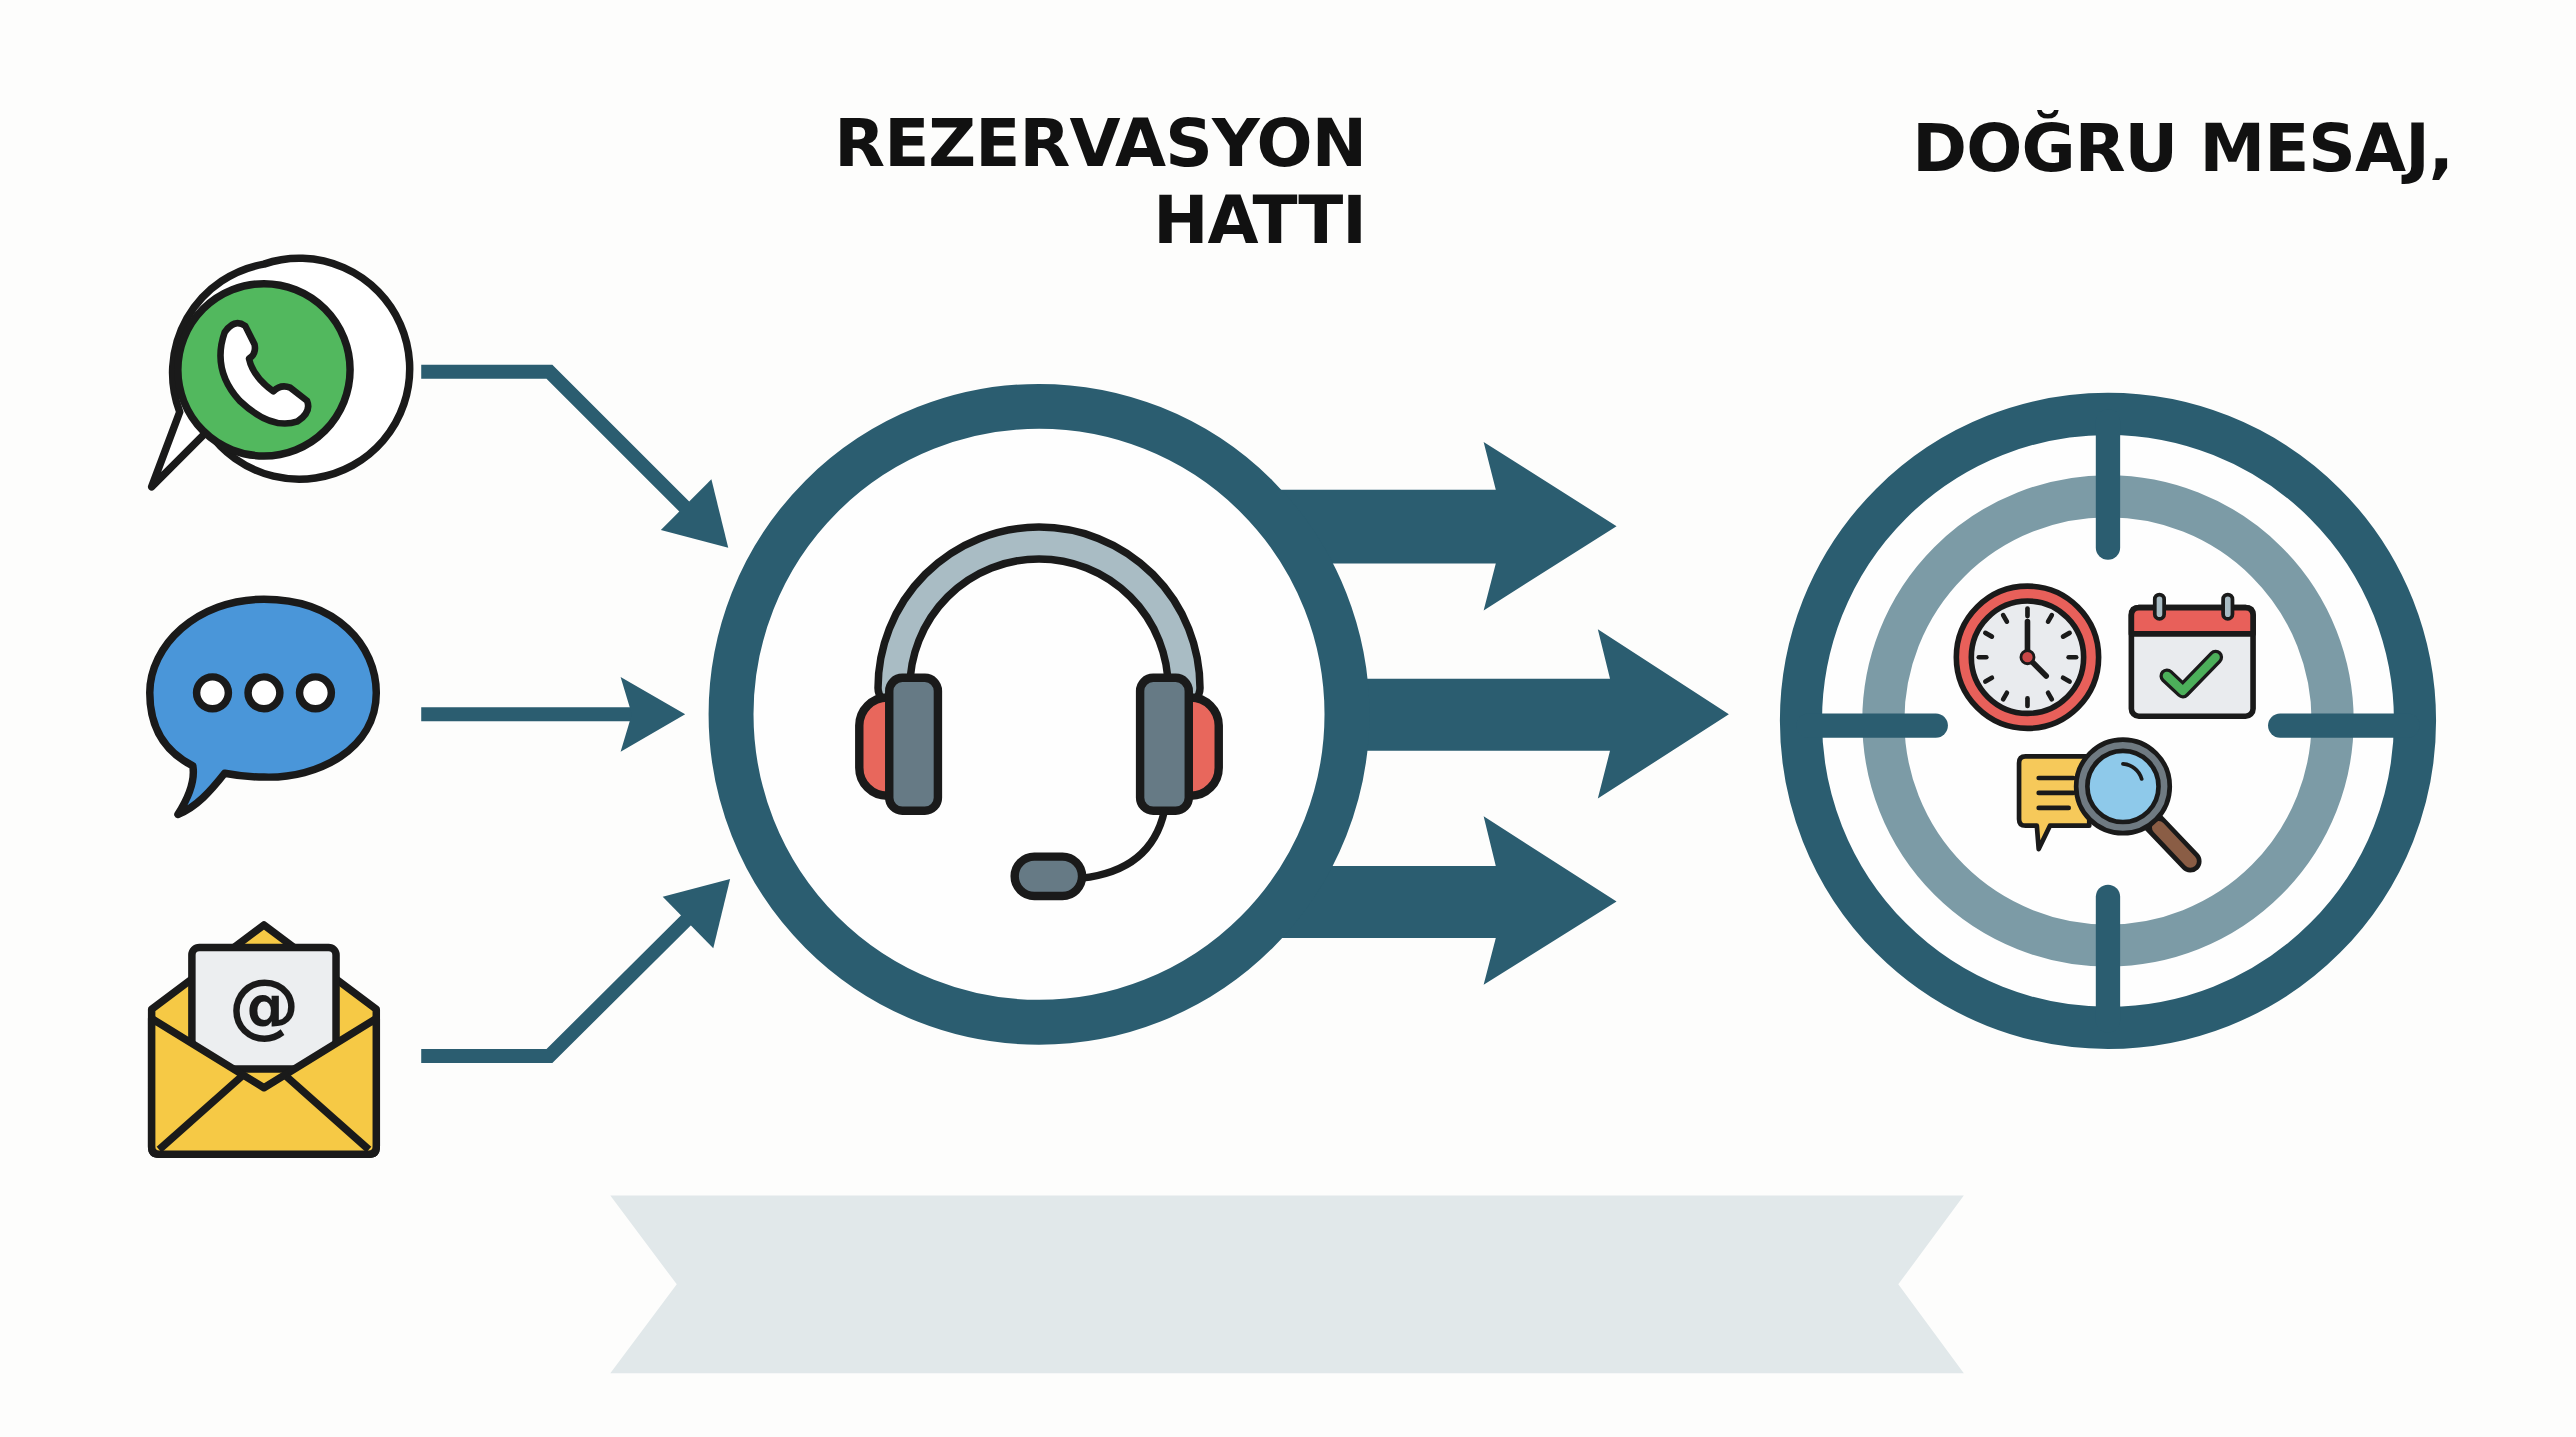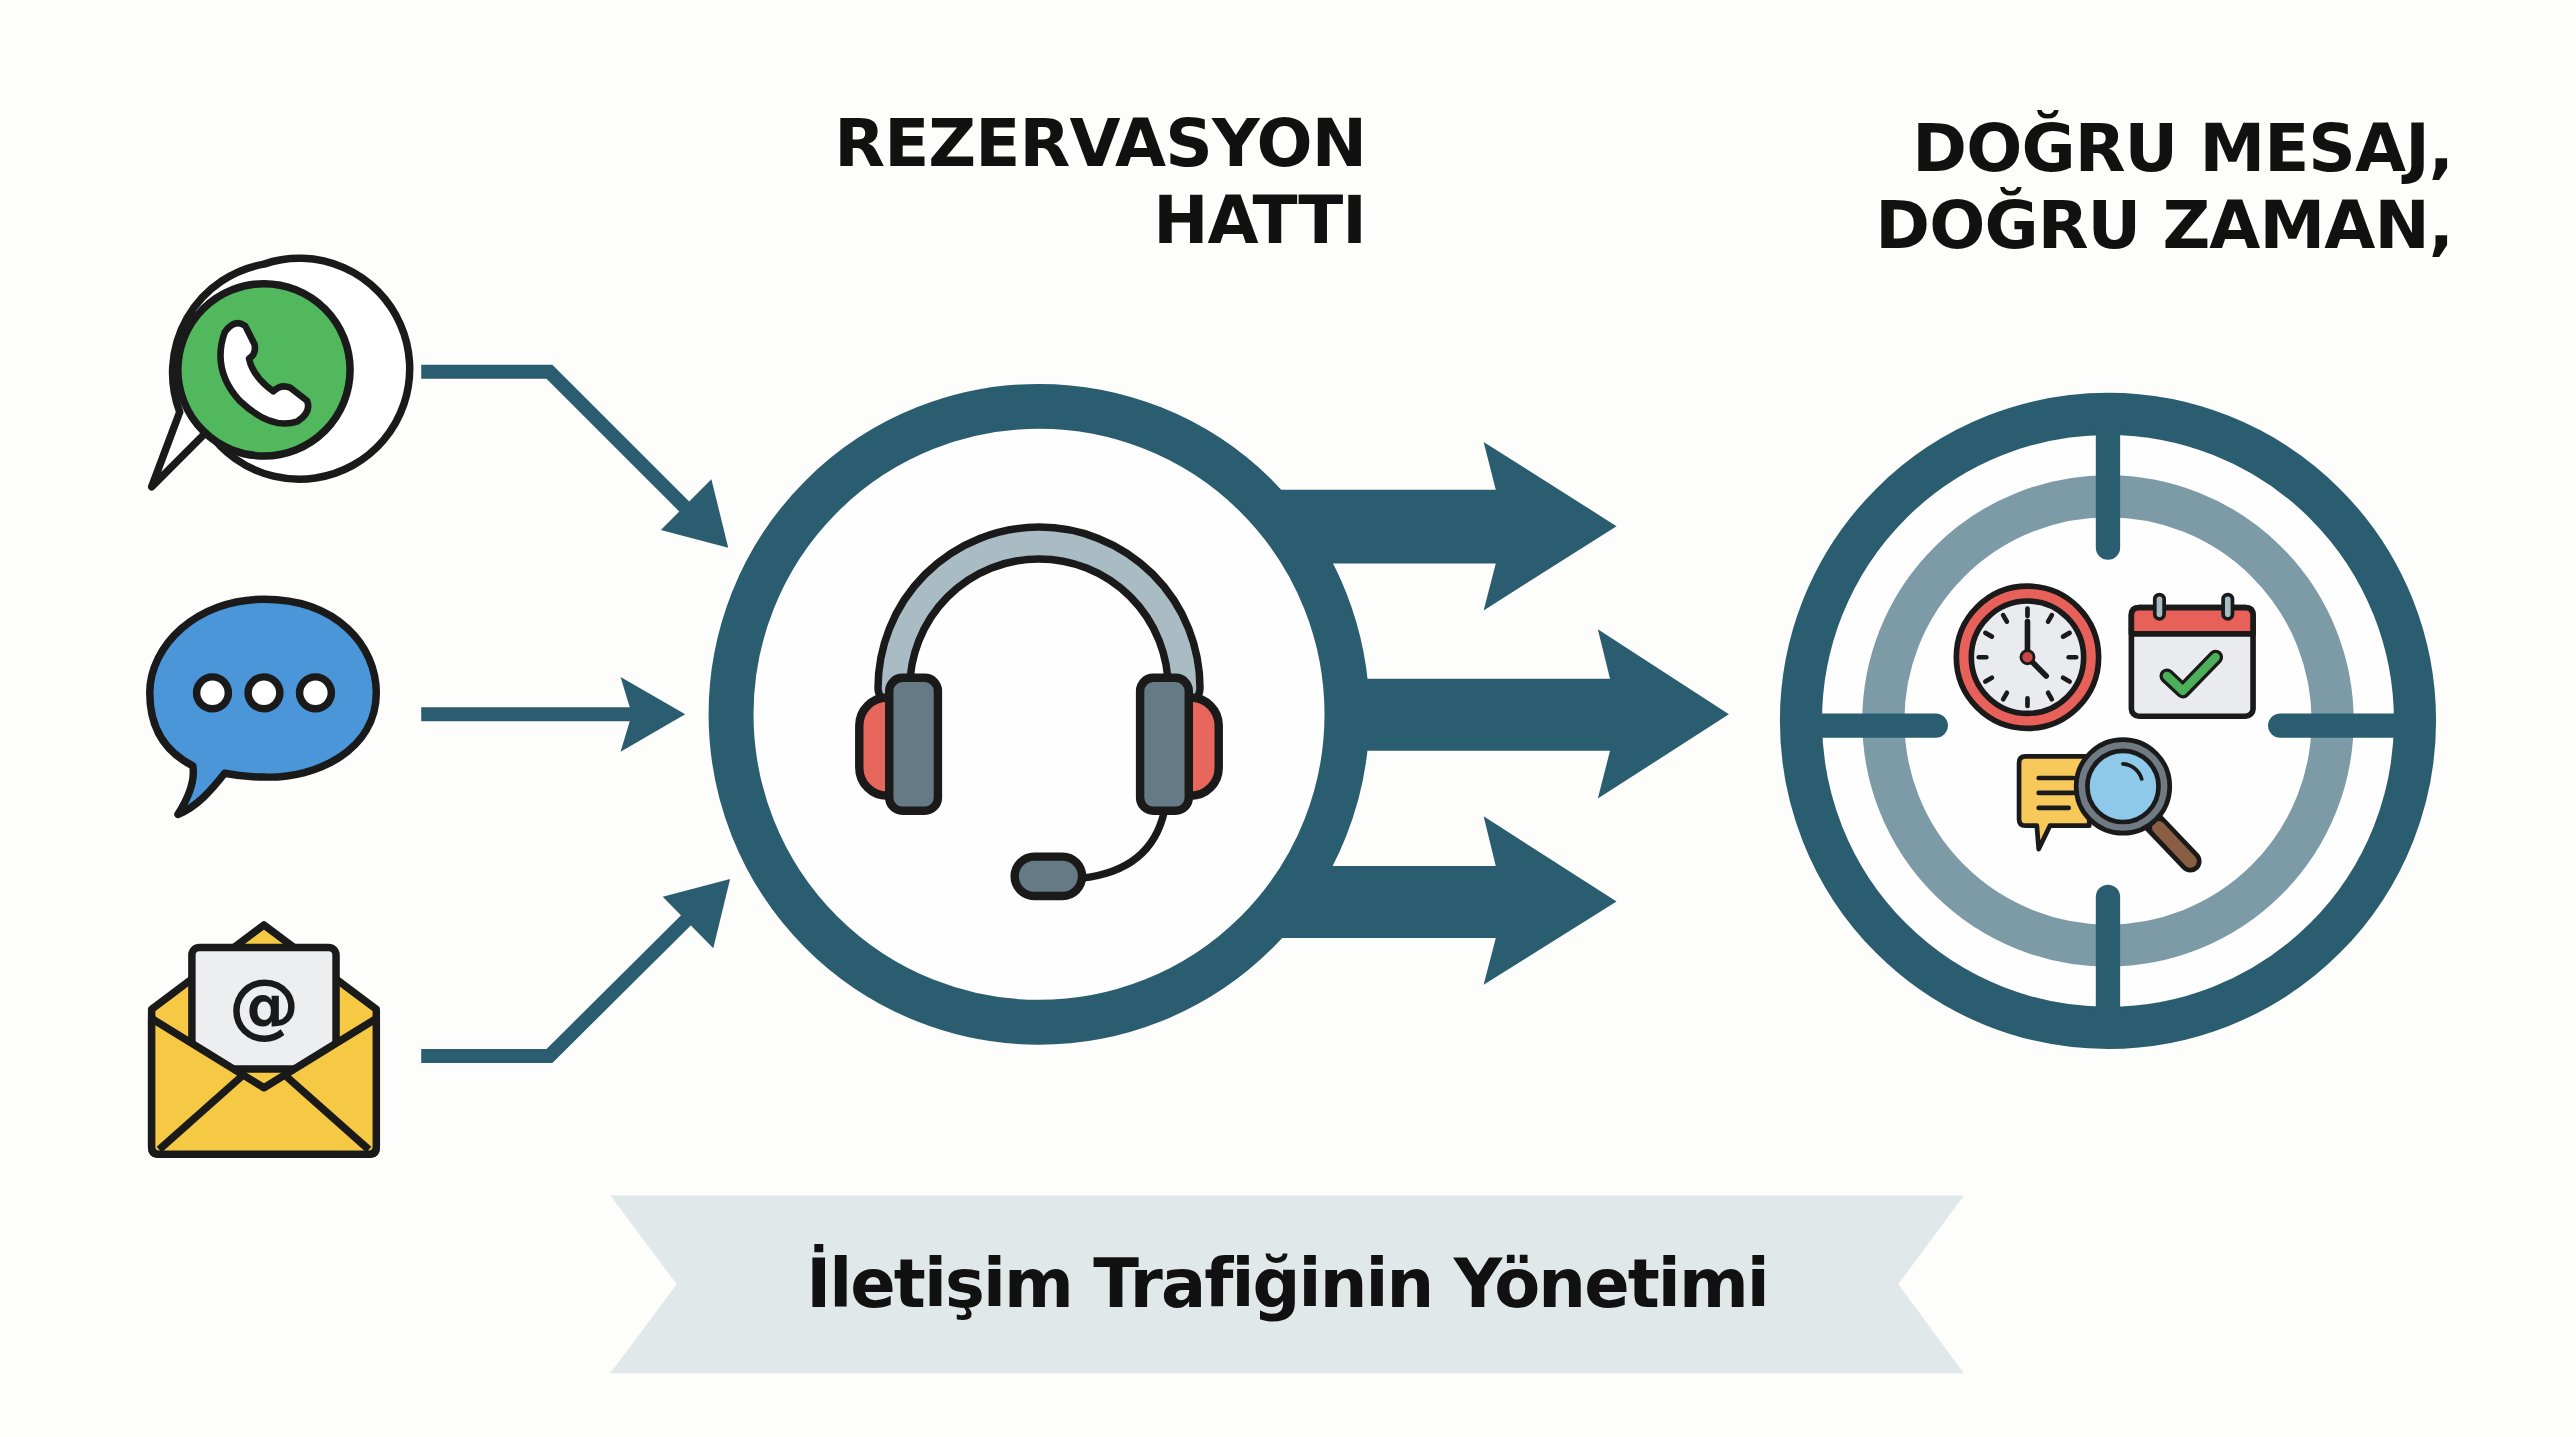--- a/index.html
+++ b/index.html
@@ -142,18 +142,16 @@
     </g>
   </svg>
 
   <div id="left-title" class="title">
     <span class="bold">REZERVASYON</span>
     <span class="bold">HATTI</span>
   </div>
 
   <div id="right-title" class="title">
     <span class="bold">DOĞRU MESAJ,</span>
-    <span class="bold">DOĞRU ZAMAN,</span>
   </div>
 
-  <div id="banner-text">İletişim Trafiğinin Yönetimi</div>
 </div>
 
 
 </body></html>

